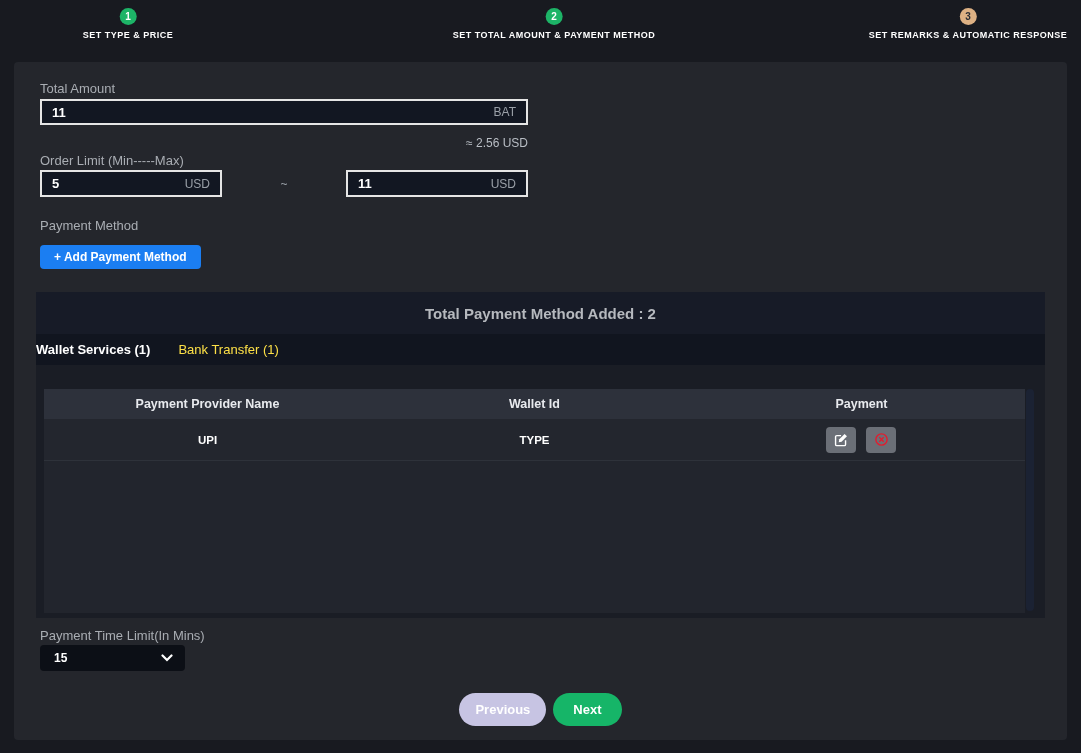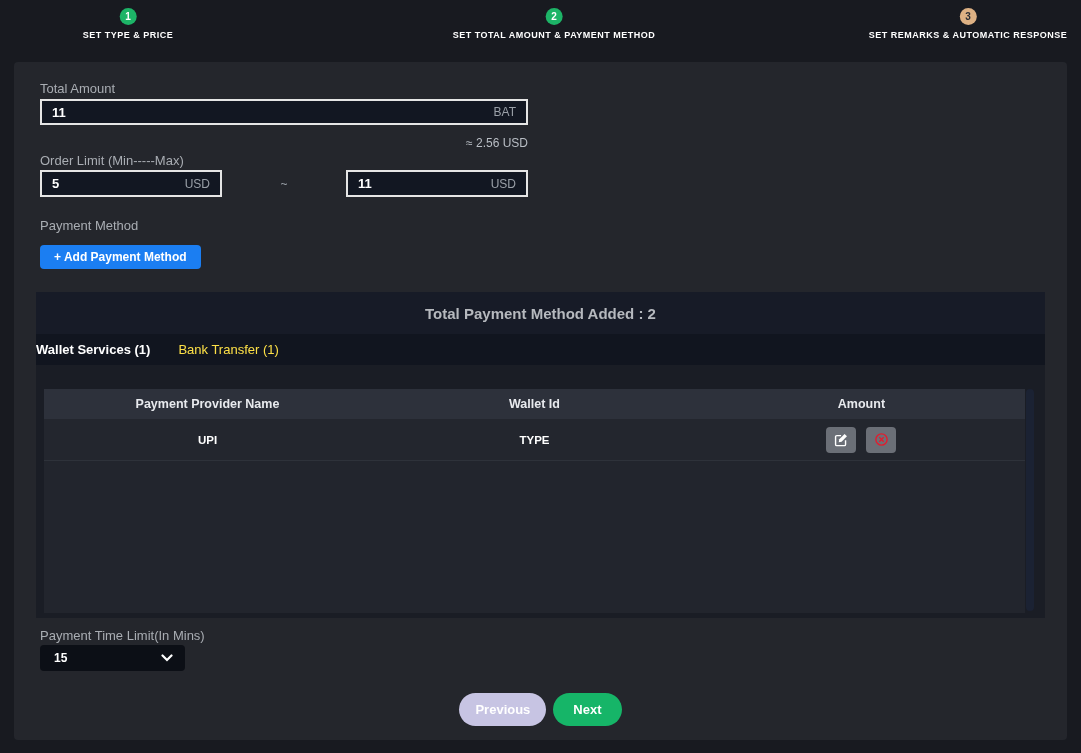--- a/index.html
+++ b/index.html
@@ -153,21 +153,21 @@
       <div class="panel-header">Total Payment Method Added : 2</div>
       <div class="panel-tabs">
         <span class="tab active">Wallet Services (1)</span>
         <span class="tab">Bank Transfer (1)</span>
       </div>
 
       <div class="table-wrap">
         <div class="trow thead">
           <div class="tcell">Payment Provider Name</div>
           <div class="tcell">Wallet Id</div>
-          <div class="tcell">Amount</div>
+          <div class="tcell">Payment</div>
         </div>
         <div class="trow tbody-row">
           <div class="tcell">UPI</div>
           <div class="tcell">TYPE</div>
           <div class="tcell actions-cell">
             <button class="action-btn">
               <span style="display:flex">
                 <svg width="14" height="14" viewBox="0 0 16 16">
                   <path d="M13.2 8.2v4.8a1.4 1.4 0 0 1-1.4 1.4H3.2a1.4 1.4 0 0 1-1.4-1.4V4.4A1.4 1.4 0 0 1 3.2 3h4.9" fill="none" stroke="#ffffff" stroke-width="1.6"></path>
                   <path d="M12.1 1.1l2.7 2.7-6.1 6.1-3.3.6.6-3.3z" fill="#ffffff"></path>

